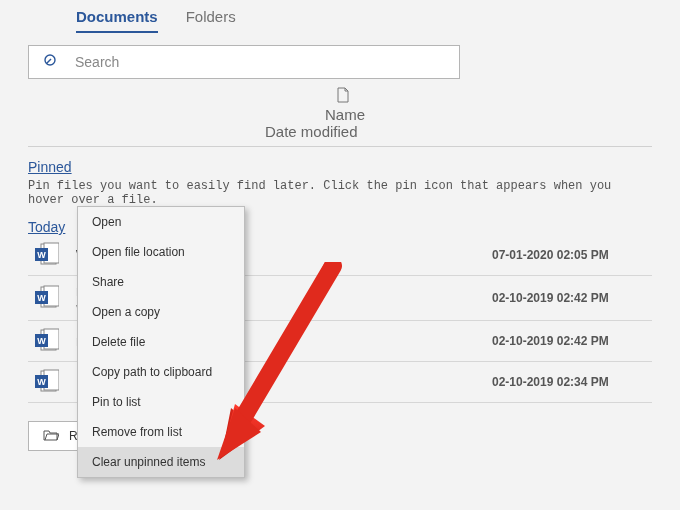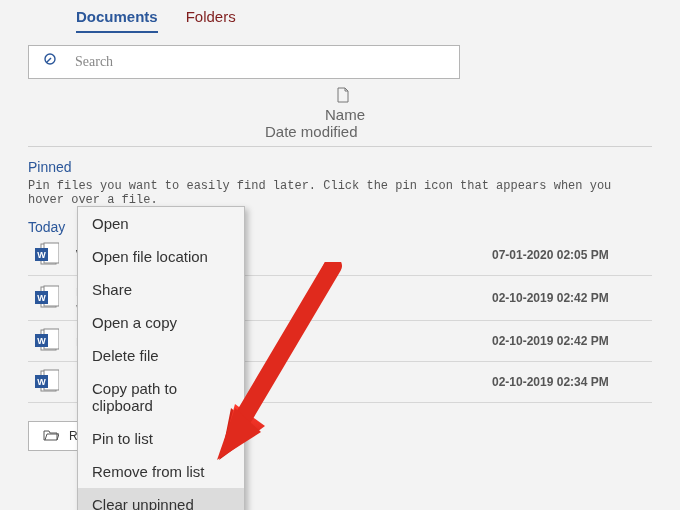--- a/index.html
+++ b/index.html
@@ -20,38 +20,37 @@
   .tabs {
     display: flex;
     gap: 28px;
     padding-top: 4px;
     margin-bottom: 12px;
     margin-left: 48px;
   }
   .tab {
     padding: 4px 0 6px 0;
     font-size: 15px;
-    color: #7f1d1d;
+    color: #737373;
     cursor: pointer;
   }
   .tab.active {
     color: #2b579a;
     font-weight: 600;
     border-bottom: 2px solid #2b579a;
   }
   .searchbox {
     display: flex;
     align-items: center;
     gap: 14px;
     background: #fff;
     border: 1px solid #b5b5b5;
     width: 432px;
     height: 34px;
     padding: 0 14px;
-    font-family: Liberation Serif, serif;
   }
   .search-icon {
     color: #2b579a;
   }
   .search-input {
     border: none;
     outline: none;
     font-size: 14px;
     flex: 1;
     color: #333;
@@ -69,20 +68,21 @@
     flex-direction: column;
   }
   .hdr-icon { width: 18px; }
   .hdr-name { flex: 1; }
   .hdr-date { width: 160px; }
 
   .section-label {
     color: #2b579a;
     font-size: 14px;
     margin-top: 12px;
+    text-decoration: underline;
   }
   .section-hint {
     color: #555;
     font-size: 12px;
     margin-top: 4px;
     margin-bottom: 4px;
     font-family: Liberation Mono, monospace;
   }
 
   .file-row {
@@ -117,21 +117,21 @@
     left: 77px;
     top: 206px;
     width: 168px;
     background: #f4f4f4;
     border: 1px solid #bdbdbd;
     box-shadow: 3px 3px 6px rgba(0,0,0,0.25);
     z-index: 20;
   }
   .menu-item {
     padding: 8px 14px;
-    font-size: 15px;
+    font-size: 12px;
     color: #333;
     cursor: pointer;
   }
   .menu-item.highlight { background: #dcdcdc; }
 
   
   .arrow-svg {
     position: absolute;
     left: 215px;
     top: 262px;

